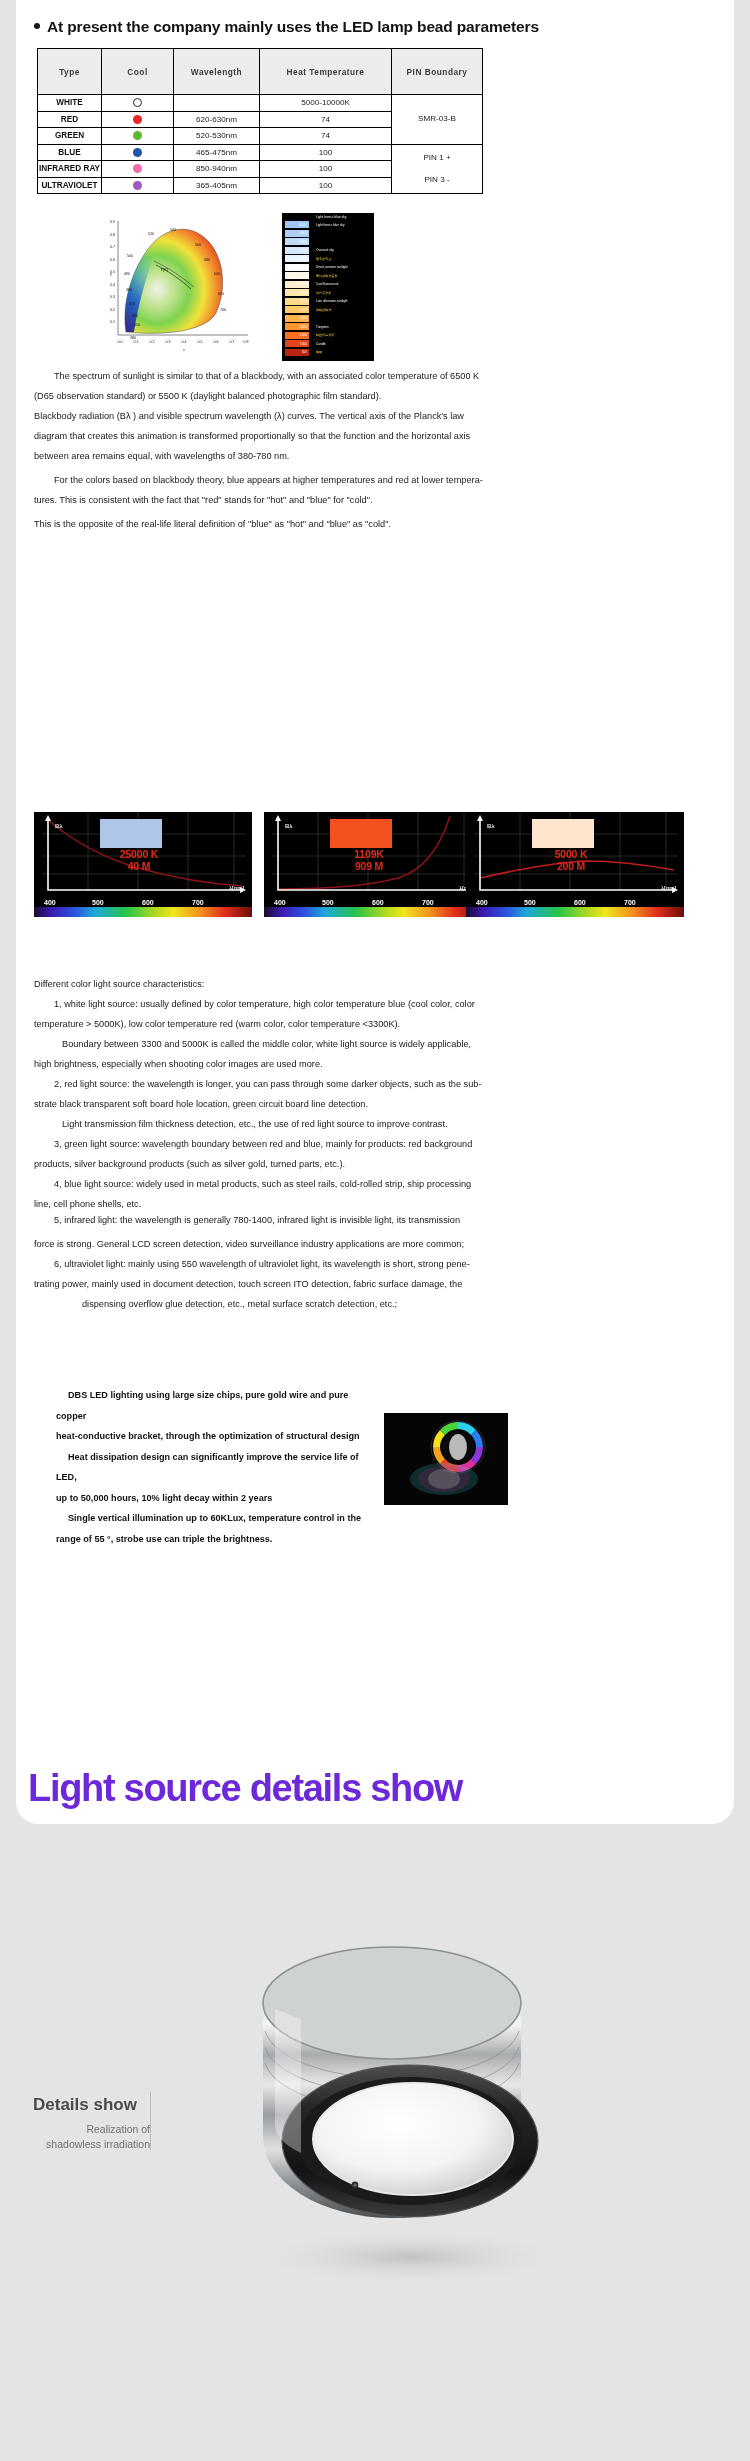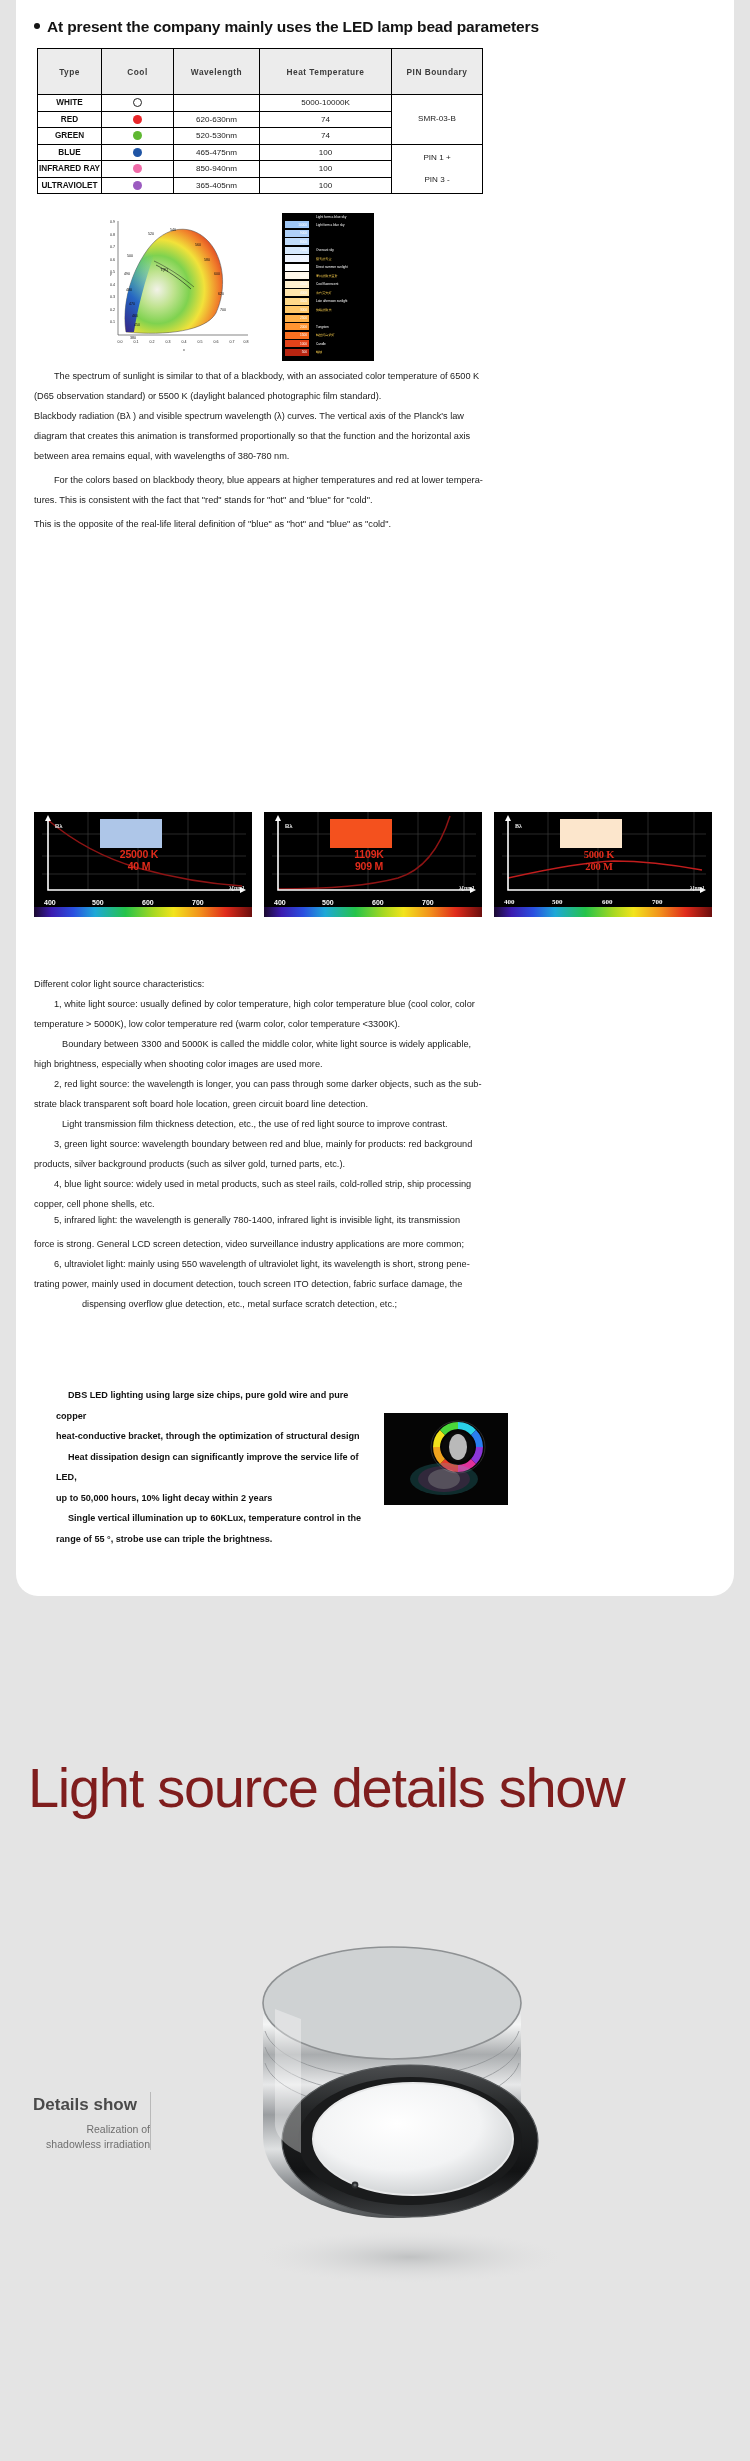--- a/index.html
+++ b/index.html
@@ -6,21 +6,21 @@
   html, body {
     width: 750px;
     background: #e4e4e4;
     font-family: "Liberation Sans", sans-serif;
   }
   body { width: 750px; height: 2461px; position: relative; overflow: hidden; }
 
   
   .card {
     position: absolute;
-    left: 16px; top: 0; width: 718px; height: 1596px;
+    left: 16px; top: 0; width: 718px; height: 1824px;
     background: #ffffff;
     border-radius: 0 0 22px 22px;
   }
 
   
   .headline {
     position: absolute; left: 18px; top: 18px; width: 690px;
     font-size: 15.5px; font-weight: bold; color: #141414;
     letter-spacing: -0.15px; white-space: nowrap;
   }
@@ -89,21 +89,21 @@
   .para.indent { text-indent: 20px; }
 
   
   .spec-row { position: absolute; left: 18px; top: 812px; width: 700px; height: 105px; }
   .spec {
     position: absolute; top: 0; width: 218px; height: 105px;
     background: #000; overflow: hidden;
   }
   .spec.s1 { left: 0; }
   .spec.s2 { left: 230px; }
-  .spec.s3 { left: 460px; font-family: Liberation Serif, serif; }
+  .spec.s3 { left: 432px; }
   .spec .plot { position: absolute; left: 0; top: 0; width: 218px; height: 88px; }
   .spec .bar {
     position: absolute; left: 0; bottom: 0; width: 218px; height: 10px;
   }
   .spec .swatchbox {
     position: absolute; left: 66px; top: 7px; width: 62px; height: 29px;
   }
   .spec .lbl {
     position: absolute; left: 60px; top: 37px; width: 90px;
     color: #e02b1b; font-size: 10.5px; font-weight: bold; line-height: 11.5px;
@@ -129,21 +129,21 @@
   }
   .feat .ind { text-indent: 12px; }
   .ring-photo {
     position: absolute; left: 368px; top: 1413px; width: 124px; height: 92px;
     background: #050505; overflow: hidden;
   }
 
   
   .big-title {
     position: absolute; left: 28px; top: 1760px; width: 700px;
-    font-size: 56px; font-weight: normal; color: #7f1d1d;
+    font-size: 38px; font-weight: bold; color: #6d28d9;
     letter-spacing: -1.3px; line-height: 56px;
   }
   .details-label {
     position: absolute; left: 33px; top: 2095px; width: 110px;
     font-size: 17px; font-weight: bold; color: #4a4a4a; white-space: nowrap;
   }
   .details-sub {
     position: absolute; left: 38px; top: 2122px; width: 112px;
     font-size: 10.5px; color: #6f6f6f; line-height: 15px; text-align: right;
   }
@@ -456,21 +456,21 @@
       <div class="para" style="top: 994px; text-indent: 20px;">1, white light source: usually defined by color temperature, high color temperature blue (cool color, color</div>
       <div class="para" style="top: 1014px; text-indent: 0px;">temperature &gt; 5000K), low color temperature red (warm color, color temperature &lt;3300K).</div>
       <div class="para" style="top: 1034px; text-indent: 28px;">Boundary between 3300 and 5000K is called the middle color, white light source is widely applicable,</div>
       <div class="para" style="top: 1054px; text-indent: 0px;">high brightness, especially when shooting color images are used more.</div>
       <div class="para" style="top: 1074px; text-indent: 20px;">2, red light source: the wavelength is longer, you can pass through some darker objects, such as the sub-</div>
       <div class="para" style="top: 1094px; text-indent: 0px;">strate black transparent soft board hole location, green circuit board line detection.</div>
       <div class="para" style="top: 1114px; text-indent: 28px;">Light transmission film thickness detection, etc., the use of red light source to improve contrast.</div>
       <div class="para" style="top: 1134px; text-indent: 20px;">3, green light source: wavelength boundary between red and blue, mainly for products: red background</div>
       <div class="para" style="top: 1154px; text-indent: 0px;">products, silver background products (such as silver gold, turned parts, etc.).</div>
       <div class="para" style="top: 1174px; text-indent: 20px;">4, blue light source: widely used in metal products, such as steel rails, cold-rolled strip, ship processing</div>
-      <div class="para" style="top: 1194px; text-indent: 0px;">copper, cell phone shells, etc.</div>
+      <div class="para" style="top: 1194px; text-indent: 0px;">line, cell phone shells, etc.</div>
       <div class="para" style="top: 1210px; text-indent: 20px;">5, infrared light: the wavelength is generally 780-1400, infrared light is invisible light, its transmission</div>
       <div class="para" style="top: 1234px; text-indent: 0px;">force is strong. General LCD screen detection, video surveillance industry applications are more common;</div>
       <div class="para" style="top: 1254px; text-indent: 20px;">6, ultraviolet light: mainly using 550 wavelength of ultraviolet light, its wavelength is short, strong pene-</div>
       <div class="para" style="top: 1274px; text-indent: 0px;">trating power, mainly used in document detection, touch screen ITO detection, fabric surface damage, the</div>
       <div class="para" style="top: 1294px; text-indent: 48px;">dispensing overflow glue detection, etc., metal surface scratch detection, etc.;</div>
     </div>
 
   <div class="feat">
     <div class="ind">DBS LED lighting using large size chips, pure gold wire and pure copper</div>
     <div>heat-conductive bracket, through the optimization of structural design</div>

